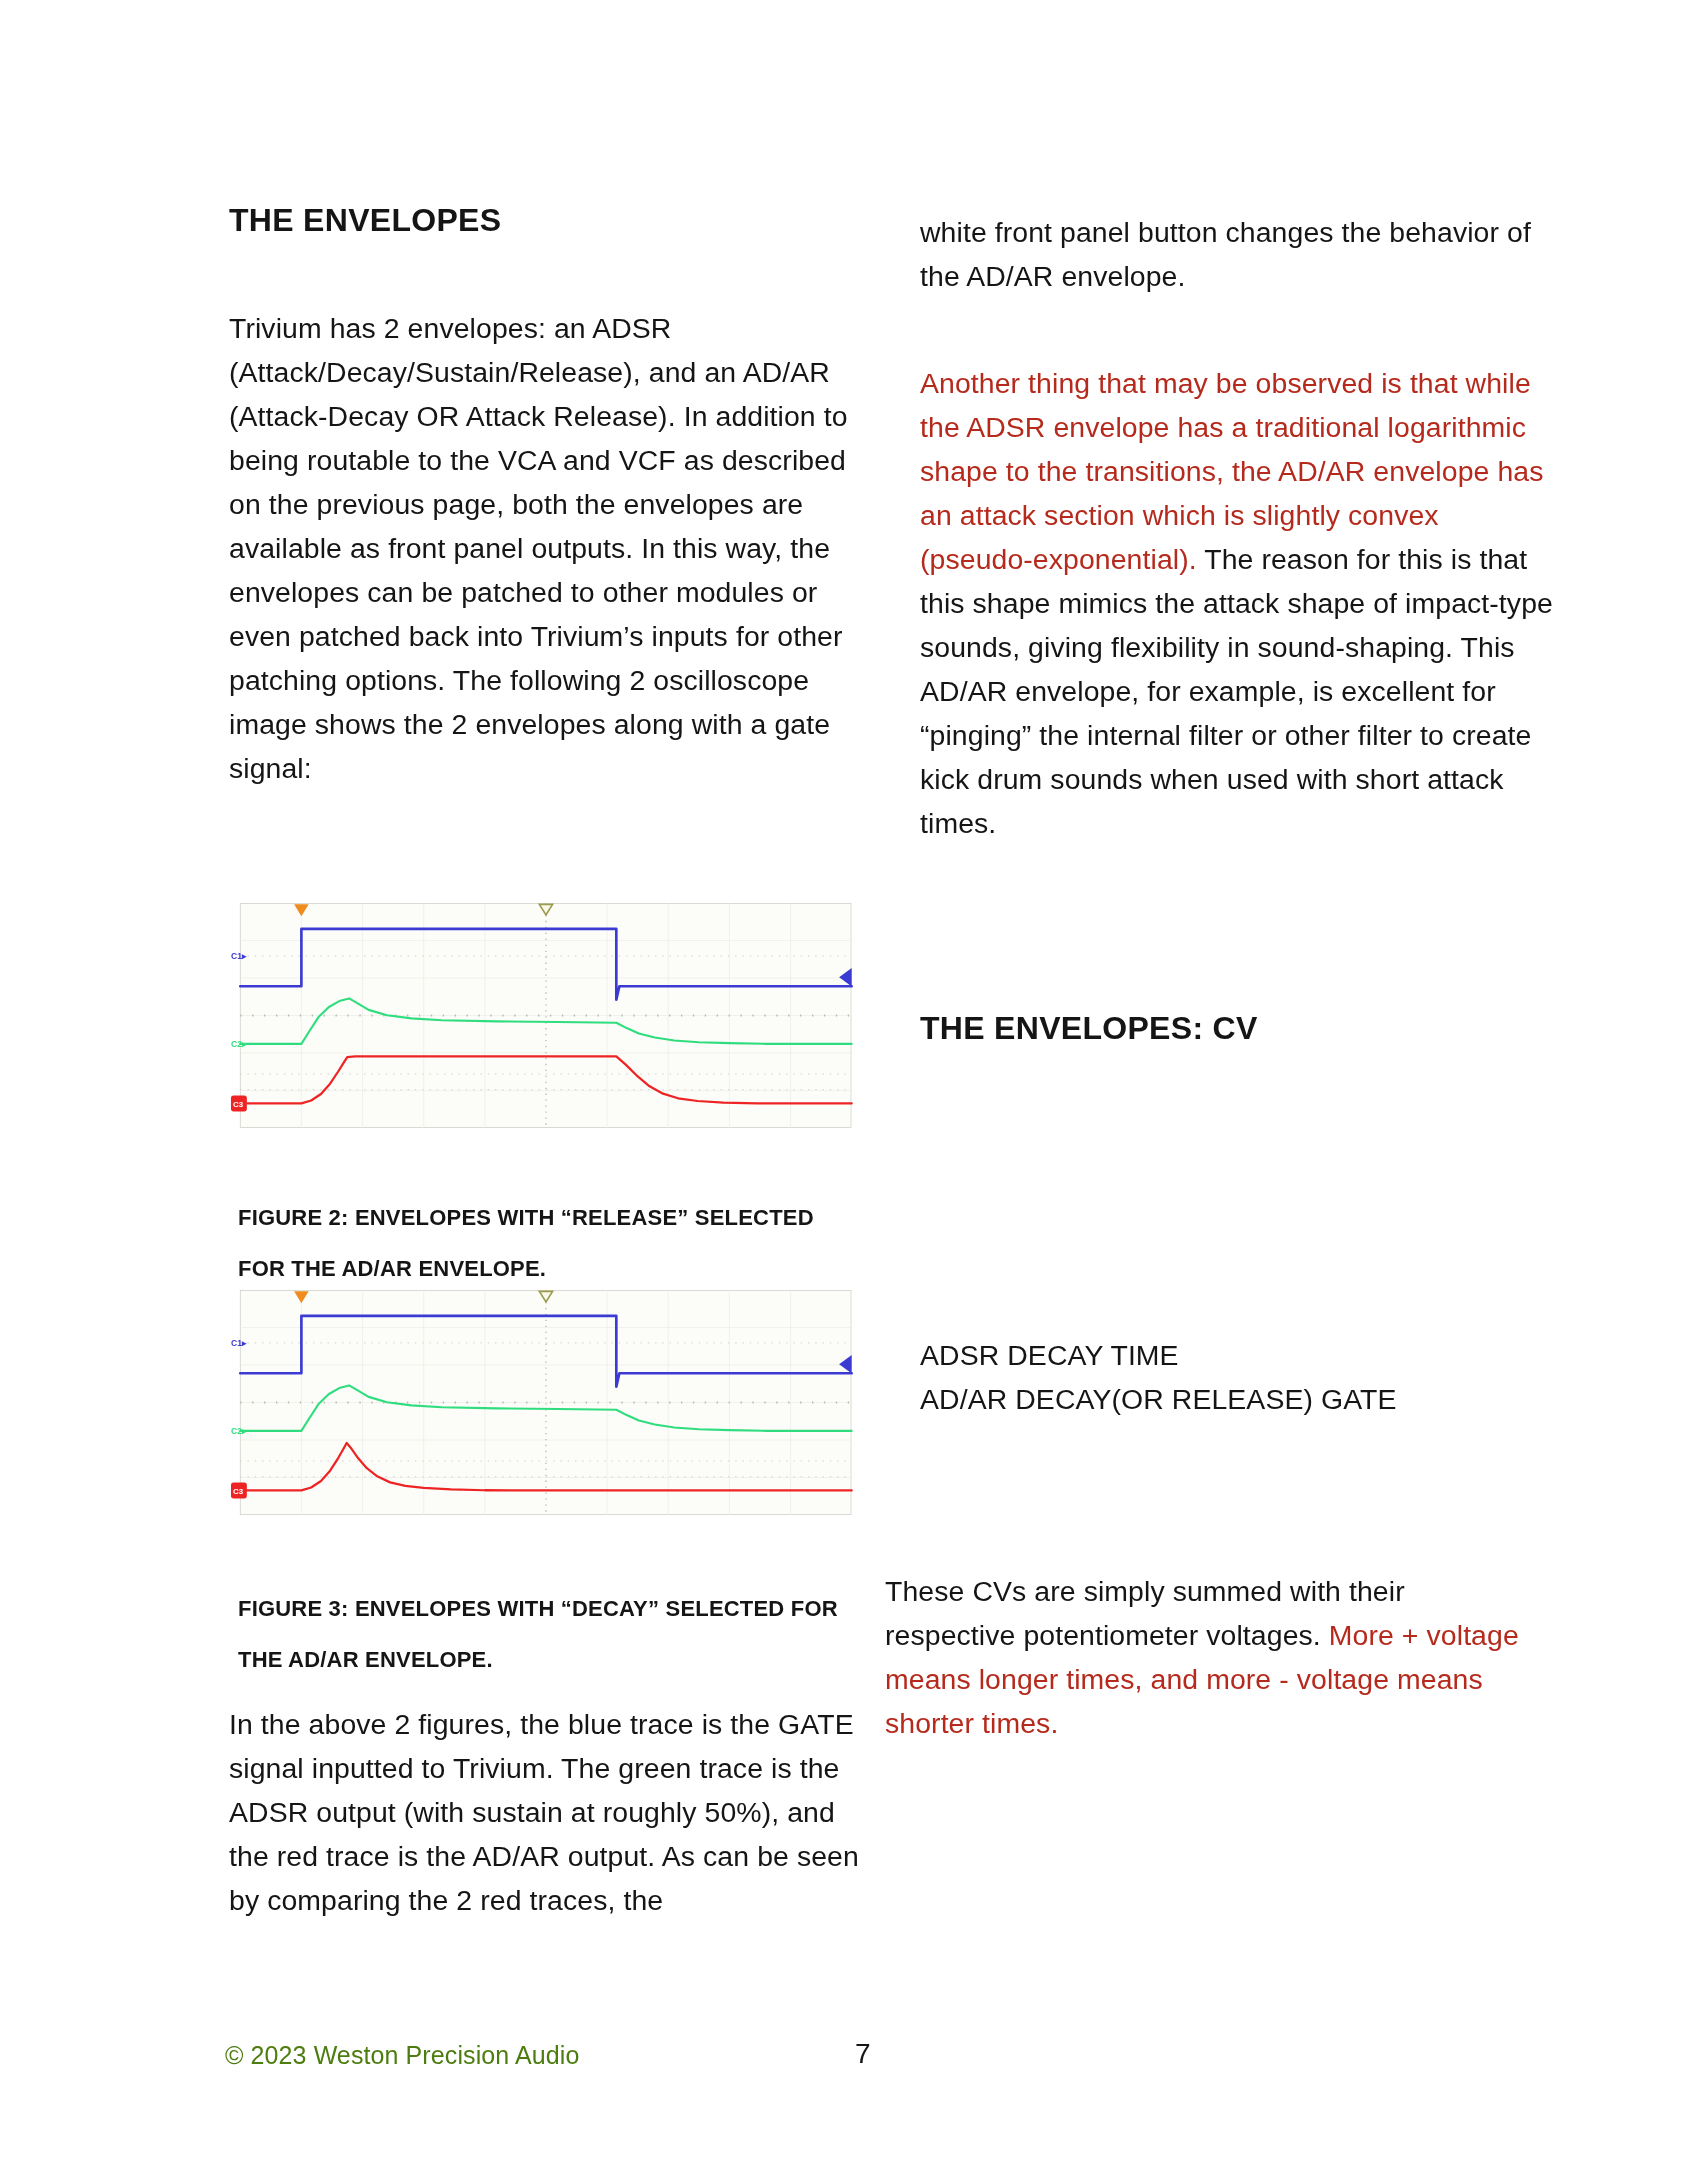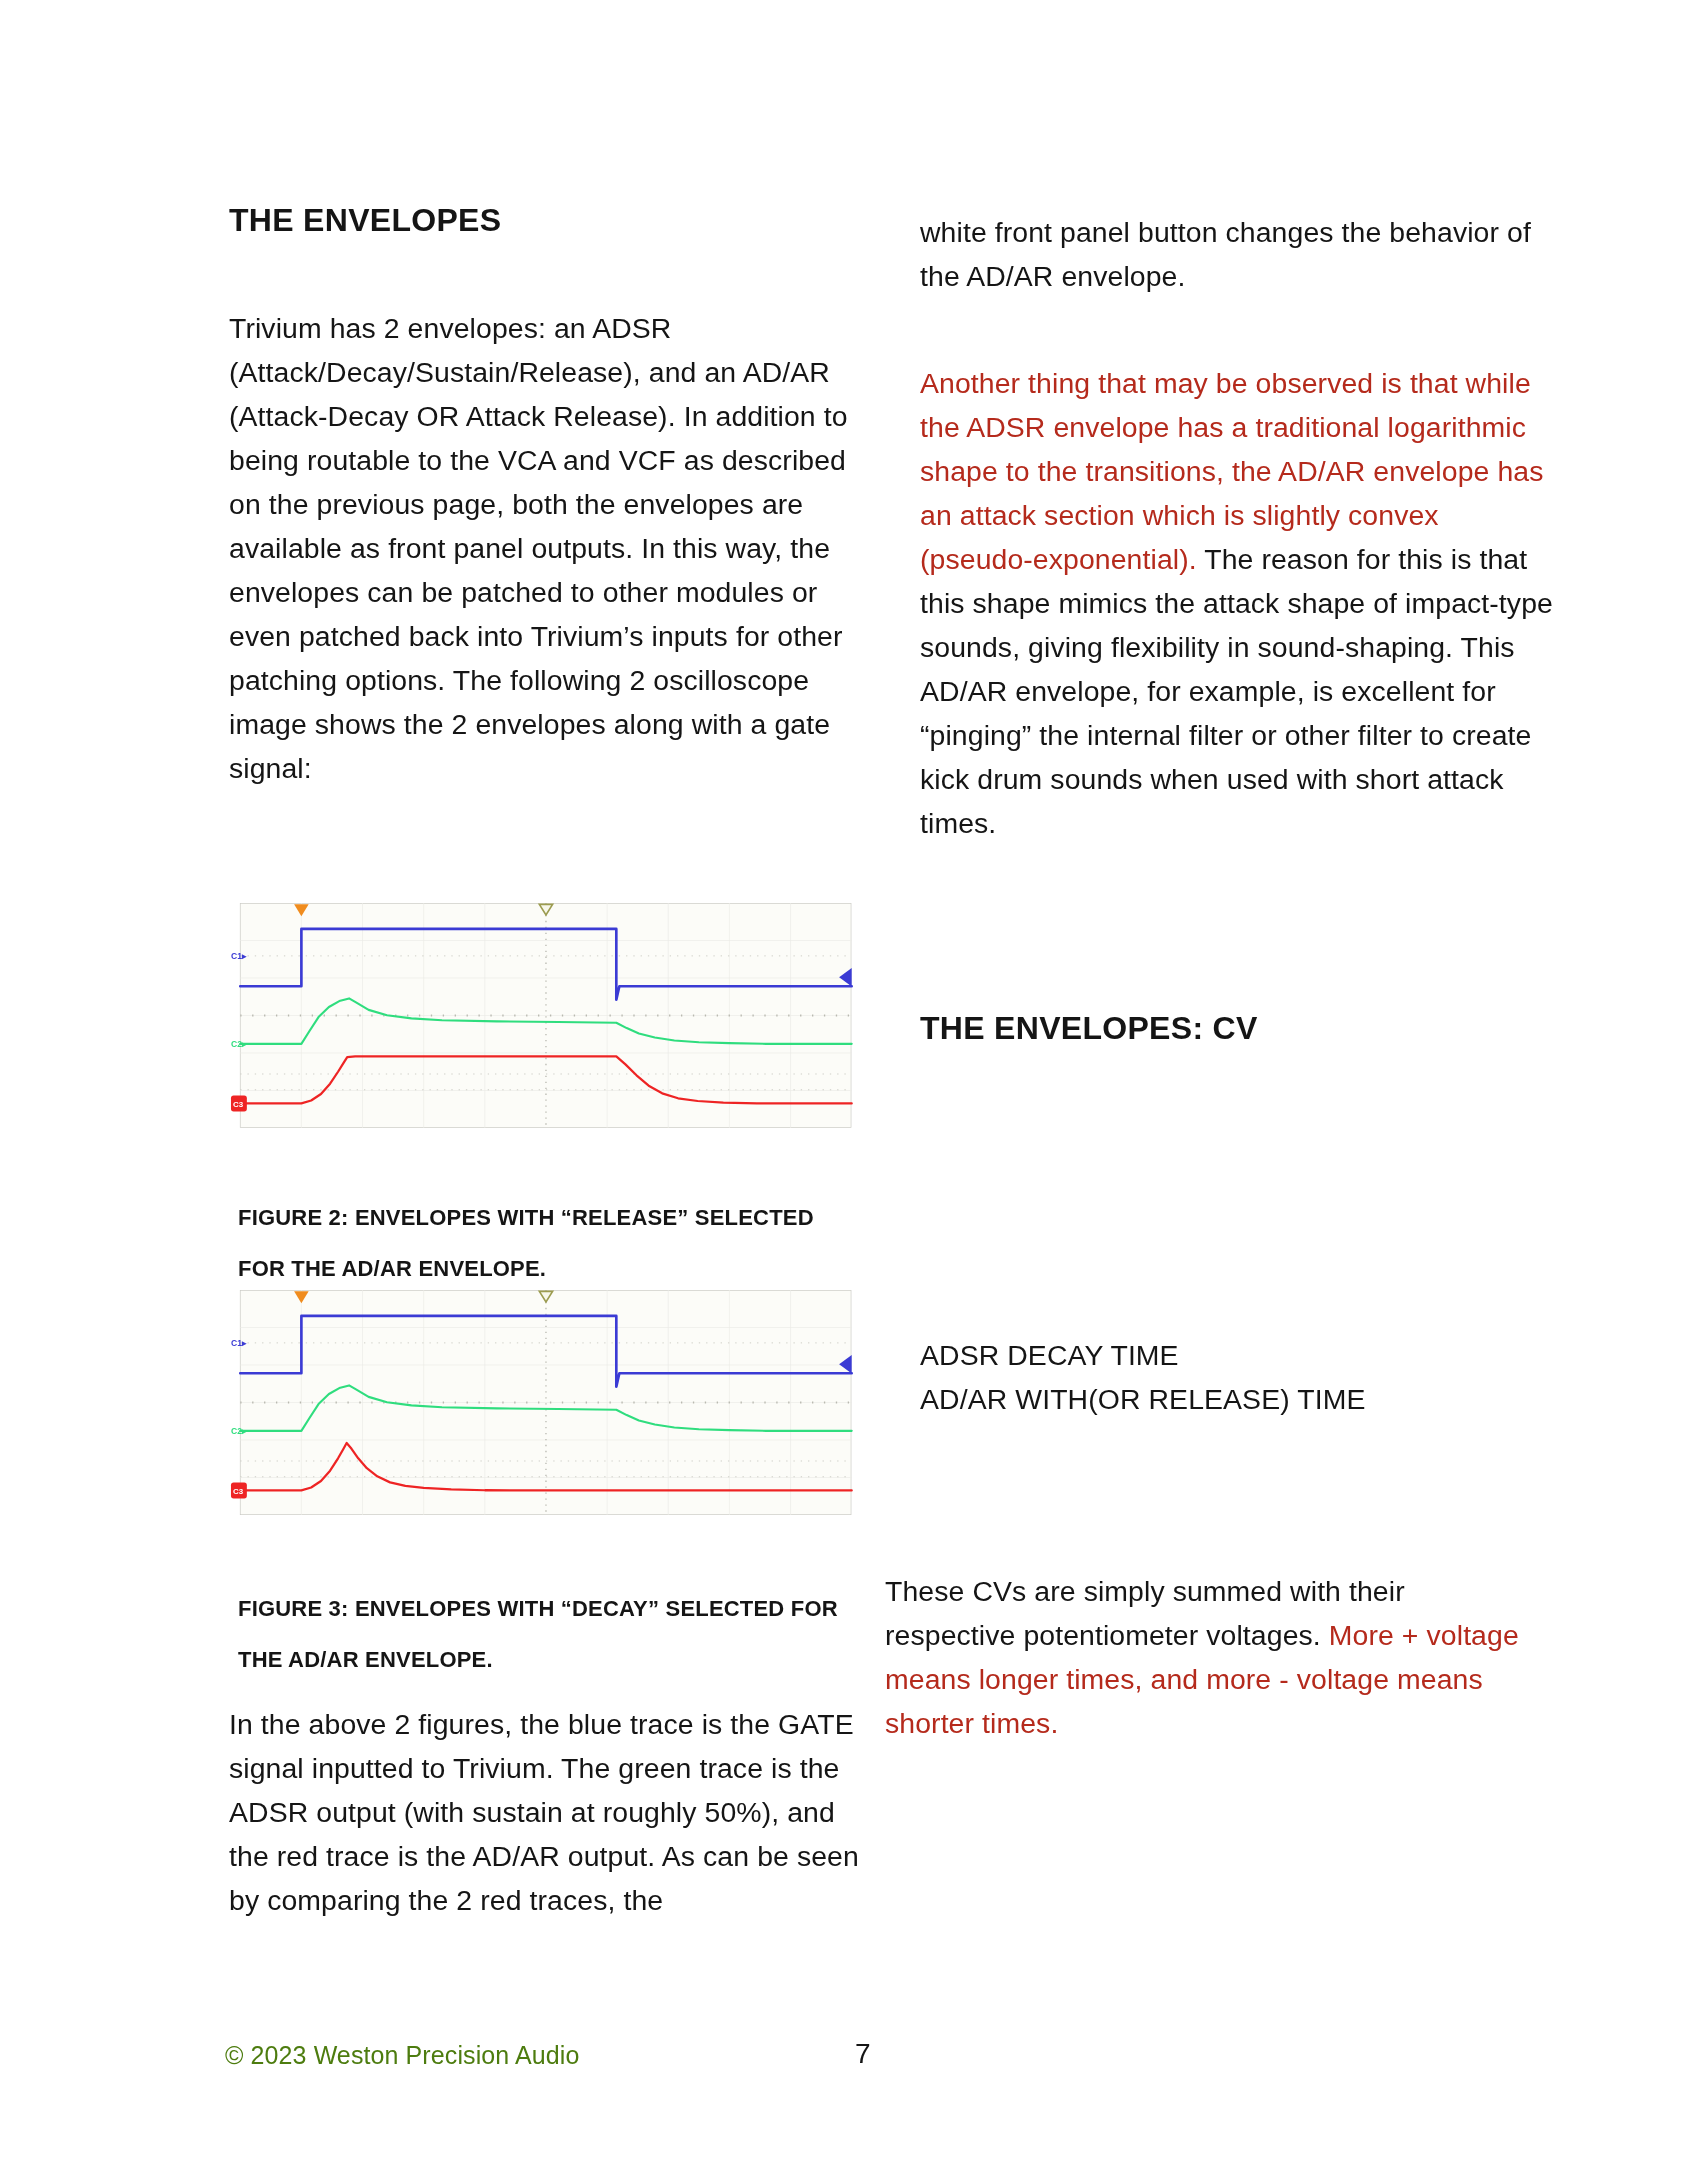--- a/index.html
+++ b/index.html
@@ -103,21 +103,21 @@
 
   <div class="abs body-text" style="left:891px;top:210px;width:635px;">white front panel button changes the behavior of the AD/AR envelope.</div>
 
   <div class="abs body-text" style="left:891px;top:361px;width:635px;"><span class="red">Another thing that may be observed is that while the ADSR envelope has a traditional logarithmic shape to the transitions, the AD/AR envelope has an attack section which is slightly convex (pseudo-exponential).</span><span> The reason for this is that this shape mimics the attack shape of impact-type sounds, giving flexibility in sound-shaping. This AD/AR envelope, for example, is excellent for “pinging” the internal filter or other filter to create kick drum sounds when used with short attack times.</span></div>
 
   <div class="abs h1" style="left:891px;top:1010px;width:635px;">THE ENVELOPES: CV</div>
 
 
   <div class="abs" style="left:891px;top:1333px;width:635px;">
     <div class="cv-line">ADSR DECAY TIME</div>
-    <div class="cv-line">AD/AR WITH(OR RELEASE) TIME</div>
+    <div class="cv-line">AD/AR DECAY(OR RELEASE) GATE</div>
   </div>
 
   <div class="abs body-text" style="left:856px;top:1569px;width:635px;"><span>These CVs are simply summed with their respective potentiometer voltages.</span><span class="red"> More + voltage means longer times, and more - voltage means shorter times.</span></div>
 
   <div class="abs footer-text" style="left:196px;top:2041px;">© 2023 Weston Precision Audio</div>
   <div class="abs page-num" style="left:826px;top:2038px;">7</div>
 
 </div>
 
 

